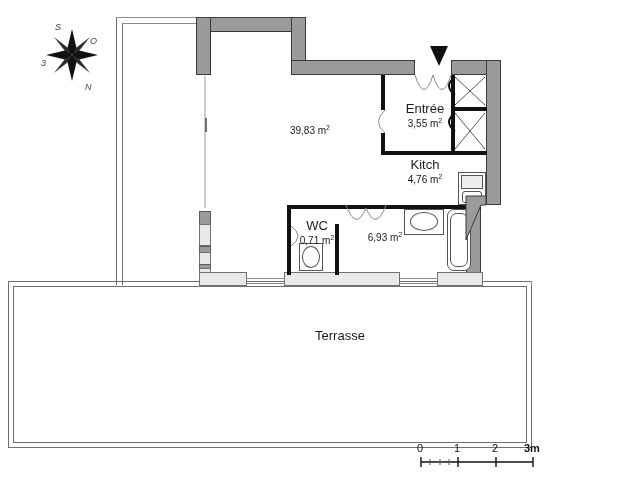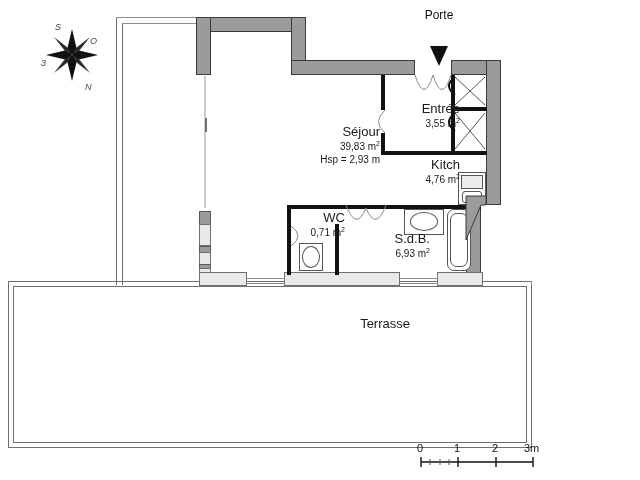--- a/index.html
+++ b/index.html
@@ -1,20 +1,20 @@
 <!DOCTYPE html>
 <html><head>
 <meta charset="utf-8">
 <style>
   html,body{margin:0;padding:0;background:#ffffff;}
   body{width:640px;height:480px;overflow:hidden;
        font-family:"Liberation Sans","DejaVu Sans",sans-serif;color:#111;}
   #plan{position:relative;width:640px;height:480px;}
 
-  .lbl{position:absolute;text-align:right;white-space:nowrap;line-height:1.25;}
+  .lbl{position:absolute;text-align:center;white-space:nowrap;line-height:1.25;}
   .rm-name{font-size:13px;color:#1a1a1a;}
   .rm-area{font-size:10px;color:#1a1a1a;}
   .rm-hsp{font-size:10px;color:#1a1a1a;}
   .sup{font-size:7px;vertical-align:super;}
 
   .wall{position:absolute;background:#9b9b9b;border:1px solid #3a3a3a;box-sizing:border-box;}
   .wall-dark{position:absolute;background:#111;}
   .thin{position:absolute;border:1px solid #6f6f6f;box-sizing:border-box;background:transparent;}
   .hairline{position:absolute;background:#8c8c8c;}
 
@@ -151,61 +151,57 @@
       <line x1="449" y1="459" x2="449" y2="465" stroke="#555" stroke-width="1"></line>
     </g>
   </svg>
 
   <div class="compass-lbl" style="left:55px;top:22px;">S</div>
   <div class="compass-lbl" style="left:90px;top:36px;">O</div>
   <div class="compass-lbl" style="left:41px;top:58px;">3</div>
   <div class="compass-lbl" style="left:85px;top:82px;">N</div>
 
   <div class="note" style="left:389px;top:8px;width:100px;">
-    <div>Porte</div>
   </div>
 
   <div class="lbl" style="left:240px;top:124px;width:140px;">
-    <div class="rm-name">Séjour</div>
     <div class="rm-area">
       <span>39,83 m</span><span class="sup">2</span>
     </div>
-    <div class="rm-hsp">Hsp = 2,93 m</div>
   </div>
 
   <div class="lbl" style="left:390px;top:101px;width:70px;">
     <div class="rm-name">Entrée</div>
     <div class="rm-area">
       <span>3,55 m</span><span class="sup">2</span>
     </div>
   </div>
 
   <div class="lbl" style="left:390px;top:157px;width:70px;">
     <div class="rm-name">Kitch</div>
     <div class="rm-area">
       <span>4,76 m</span><span class="sup">2</span>
     </div>
   </div>
 
-  <div class="lbl" style="left:289px;top:210px;width:56px;">
+  <div class="lbl" style="left:289px;top:218px;width:56px;">
     <div class="rm-name">WC</div>
     <div class="rm-area">
       <span>0,71 m</span><span class="sup">2</span>
     </div>
   </div>
 
   <div class="lbl" style="left:340px;top:231px;width:90px;">
-    <div class="rm-name">S.d.B.</div>
     <div class="rm-area">
       <span>6,93 m</span><span class="sup">2</span>
     </div>
   </div>
 
-  <div class="lbl" style="left:270px;top:316px;width:140px;">
+  <div class="lbl" style="left:270px;top:328px;width:140px;">
     <div class="rm-name">Terrasse</div>
   </div>
 
   <div class="scale-lbl" style="left:417px;top:442px;">0</div>
   <div class="scale-lbl" style="left:454px;top:442px;">1</div>
   <div class="scale-lbl" style="left:492px;top:442px;">2</div>
-  <div class="scale-lbl" style="left:524px;top:442px;">3m</div>
+  <div class="scale-lbl" style="left:524px;top:442px;font-weight:bold;">3m</div>
 
 </div>
 
 </body></html>

